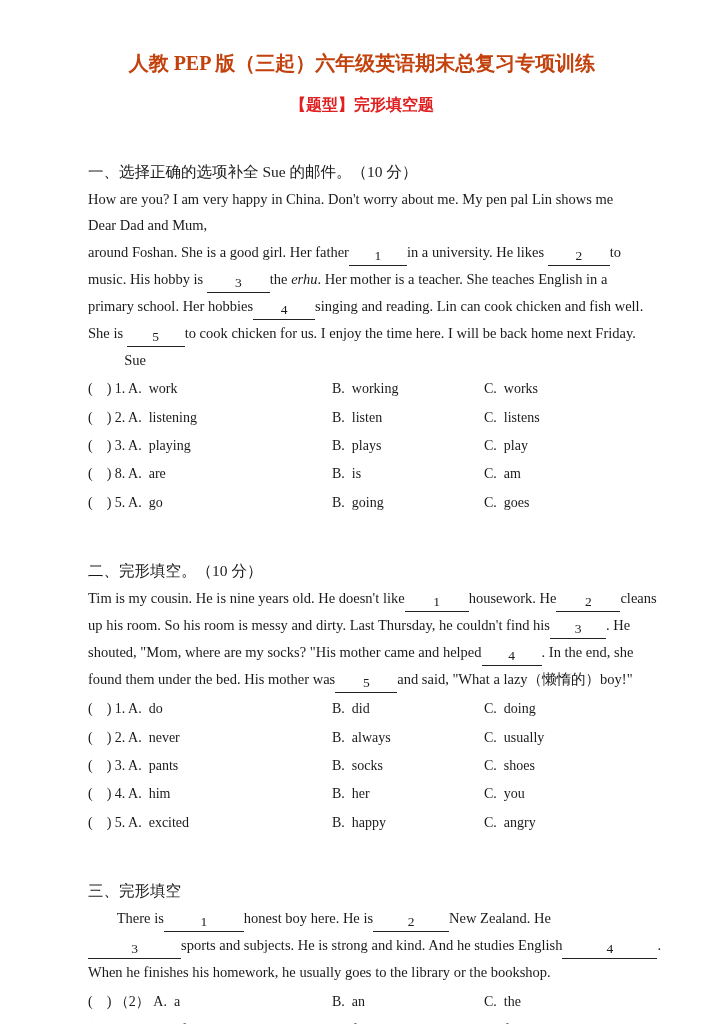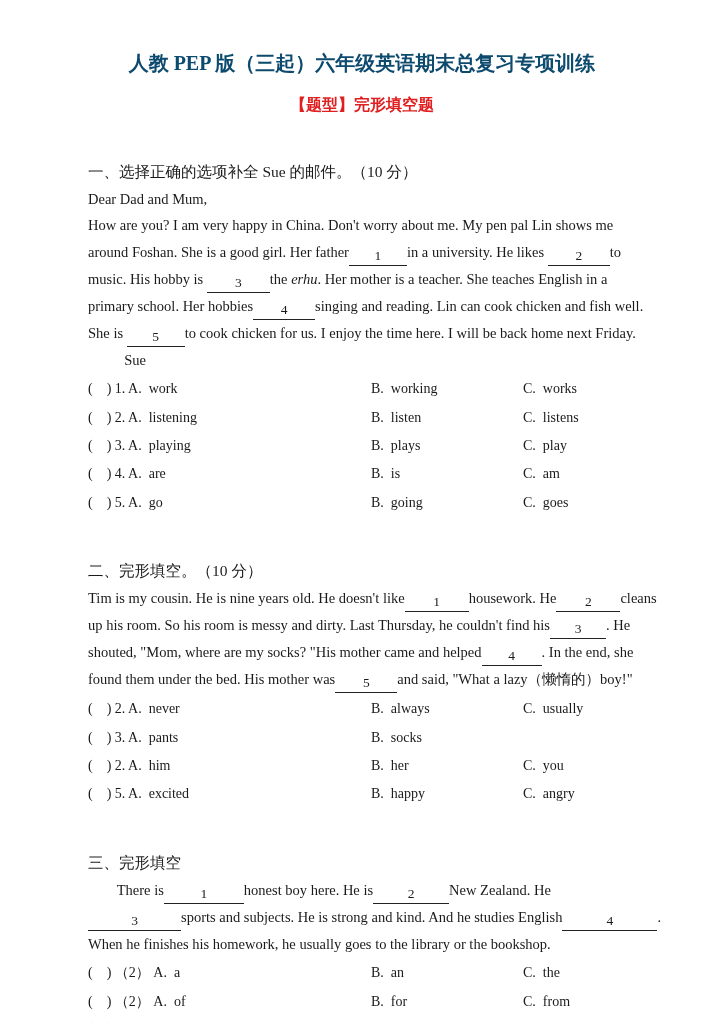--- a/index.html
+++ b/index.html
@@ -10,21 +10,21 @@
     background: #ffffff;
     overflow: hidden;
     font-family: "Liberation Serif", "DejaVu Serif", serif;
     color: var(--ink);
   }
   .doc { padding: 50px 88px 0 88px; }
   h1.page-title {
     margin: 0; padding: 0;
     font-size: 20px; line-height: 26px;
     font-weight: bold; text-align: center;
-    color: #0c4a6e;
+    color: #c2410c;
   }
   h2.page-subtitle {
     margin: 16px 0 0 0; padding: 0;
     font-size: 16px; line-height: 26px;
     font-weight: bold; text-align: center;
     color: var(--accent);
   }
   #sections { margin-top: 16px; }
   .sec-heading {
     font-size: 15.5px; line-height: 28px;
@@ -41,36 +41,36 @@
     font-size: 13.5px; line-height: 16px; height: 18px;
     vertical-align: -3px;
   }
   .questions { margin-top: 2px; }
   .q-row {
     display: flex;
     font-size: 14px; line-height: 28.4px;
     white-space: pre;
   }
   .q-a { width: 244px; }
-  .q-b { width: 152px; margin-left: 39px; }
+  .q-b { width: 152px; }
   .q-c { flex: 1; }
   i { font-style: italic; }
 </style>
 </head>
 <body>
 
 <div class="doc">
   <h1 class="page-title">人教 PEP 版（三起）六年级英语期末总复习专项训练</h1>
   <h2 class="page-subtitle">【题型】完形填空题</h2>
   <div id="sections">
   <section class="sec">
     <div class="sec-heading">一、选择正确的选项补全 Sue 的邮件。（10 分）</div>
     <div class="passage">
+          <div class="p-line">How are you? I am very happy in China. Don't worry about me. My pen pal Lin shows me</div>
           <div class="p-line">Dear Dad and Mum,</div>
-          <div class="p-line">How are you? I am very happy in China. Don't worry about me. My pen pal Lin shows me</div>
           <div class="p-line">around Foshan. She is a good girl. Her father<span class="blank" style="width: 58px;">1</span>in a university. He likes <span class="blank" style="width: 62px;">2</span>to</div>
           <div class="p-line">music. His hobby is <span class="blank" style="width: 63px;">3</span>the <i>erhu</i>. Her mother is a teacher. She teaches English in a</div>
           <div class="p-line">primary school. Her hobbies<span class="blank" style="width: 62px;">4</span>singing and reading. Lin can cook chicken and fish well.</div>
           <div class="p-line">She is <span class="blank" style="width: 58px;">5</span>to cook chicken for us. I enjoy the time here. I will be back home next Friday.</div>
           <div class="p-line">          Sue</div>
         </div>
     <div class="questions">
   <div class="q-row">
     <span class="q-a">(    ) 1. A.  work</span>
     <span class="q-b">B.  working</span>
@@ -83,21 +83,21 @@
     <span class="q-c">C.  listens</span>
   </div>
 
   <div class="q-row">
     <span class="q-a">(    ) 3. A.  playing</span>
     <span class="q-b">B.  plays</span>
     <span class="q-c">C.  play</span>
   </div>
 
   <div class="q-row">
-    <span class="q-a">(    ) 4. A.  are</span>
+    <span class="q-a">(    ) 8. A.  are</span>
     <span class="q-b">B.  is</span>
     <span class="q-c">C.  am</span>
   </div>
 
   <div class="q-row">
     <span class="q-a">(    ) 5. A.  go</span>
     <span class="q-b">B.  going</span>
     <span class="q-c">C.  goes</span>
   </div>
 </div>
@@ -105,34 +105,40 @@
 
   <section class="sec">
     <div class="sec-heading">二、完形填空。（10 分）</div>
     <div class="passage">
           <div class="p-line">Tim is my cousin. He is nine years old. He doesn't like<span class="blank" style="width: 64px;">1</span>housework. He<span class="blank" style="width: 64px;">2</span>cleans</div>
           <div class="p-line">up his room. So his room is messy and dirty. Last Thursday, he couldn't find his<span class="blank" style="width: 56px;">3</span>. He</div>
           <div class="p-line">shouted, "Mom, where are my socks? "His mother came and helped<span class="blank" style="width: 60px;">4</span>. In the end, she</div>
           <div class="p-line">found them under the bed. His mother was<span class="blank" style="width: 62px;">5</span>and said, "What a lazy（懒惰的）boy!"</div>
         </div>
     <div class="questions">
+  <div class="q-row">
+    <span class="q-a">(    ) 1. A.  do</span>
+    <span class="q-b">B.  did</span>
+    <span class="q-c">C.  doing</span>
+  </div>
 
   <div class="q-row">
     <span class="q-a">(    ) 2. A.  never</span>
     <span class="q-b">B.  always</span>
     <span class="q-c">C.  usually</span>
   </div>
 
   <div class="q-row">
     <span class="q-a">(    ) 3. A.  pants</span>
     <span class="q-b">B.  socks</span>
+    <span class="q-c">C.  shoes</span>
   </div>
 
   <div class="q-row">
-    <span class="q-a">(    ) 2. A.  him</span>
+    <span class="q-a">(    ) 4. A.  him</span>
     <span class="q-b">B.  her</span>
     <span class="q-c">C.  you</span>
   </div>
 
   <div class="q-row">
     <span class="q-a">(    ) 5. A.  excited</span>
     <span class="q-b">B.  happy</span>
     <span class="q-c">C.  angry</span>
   </div>
 </div>

